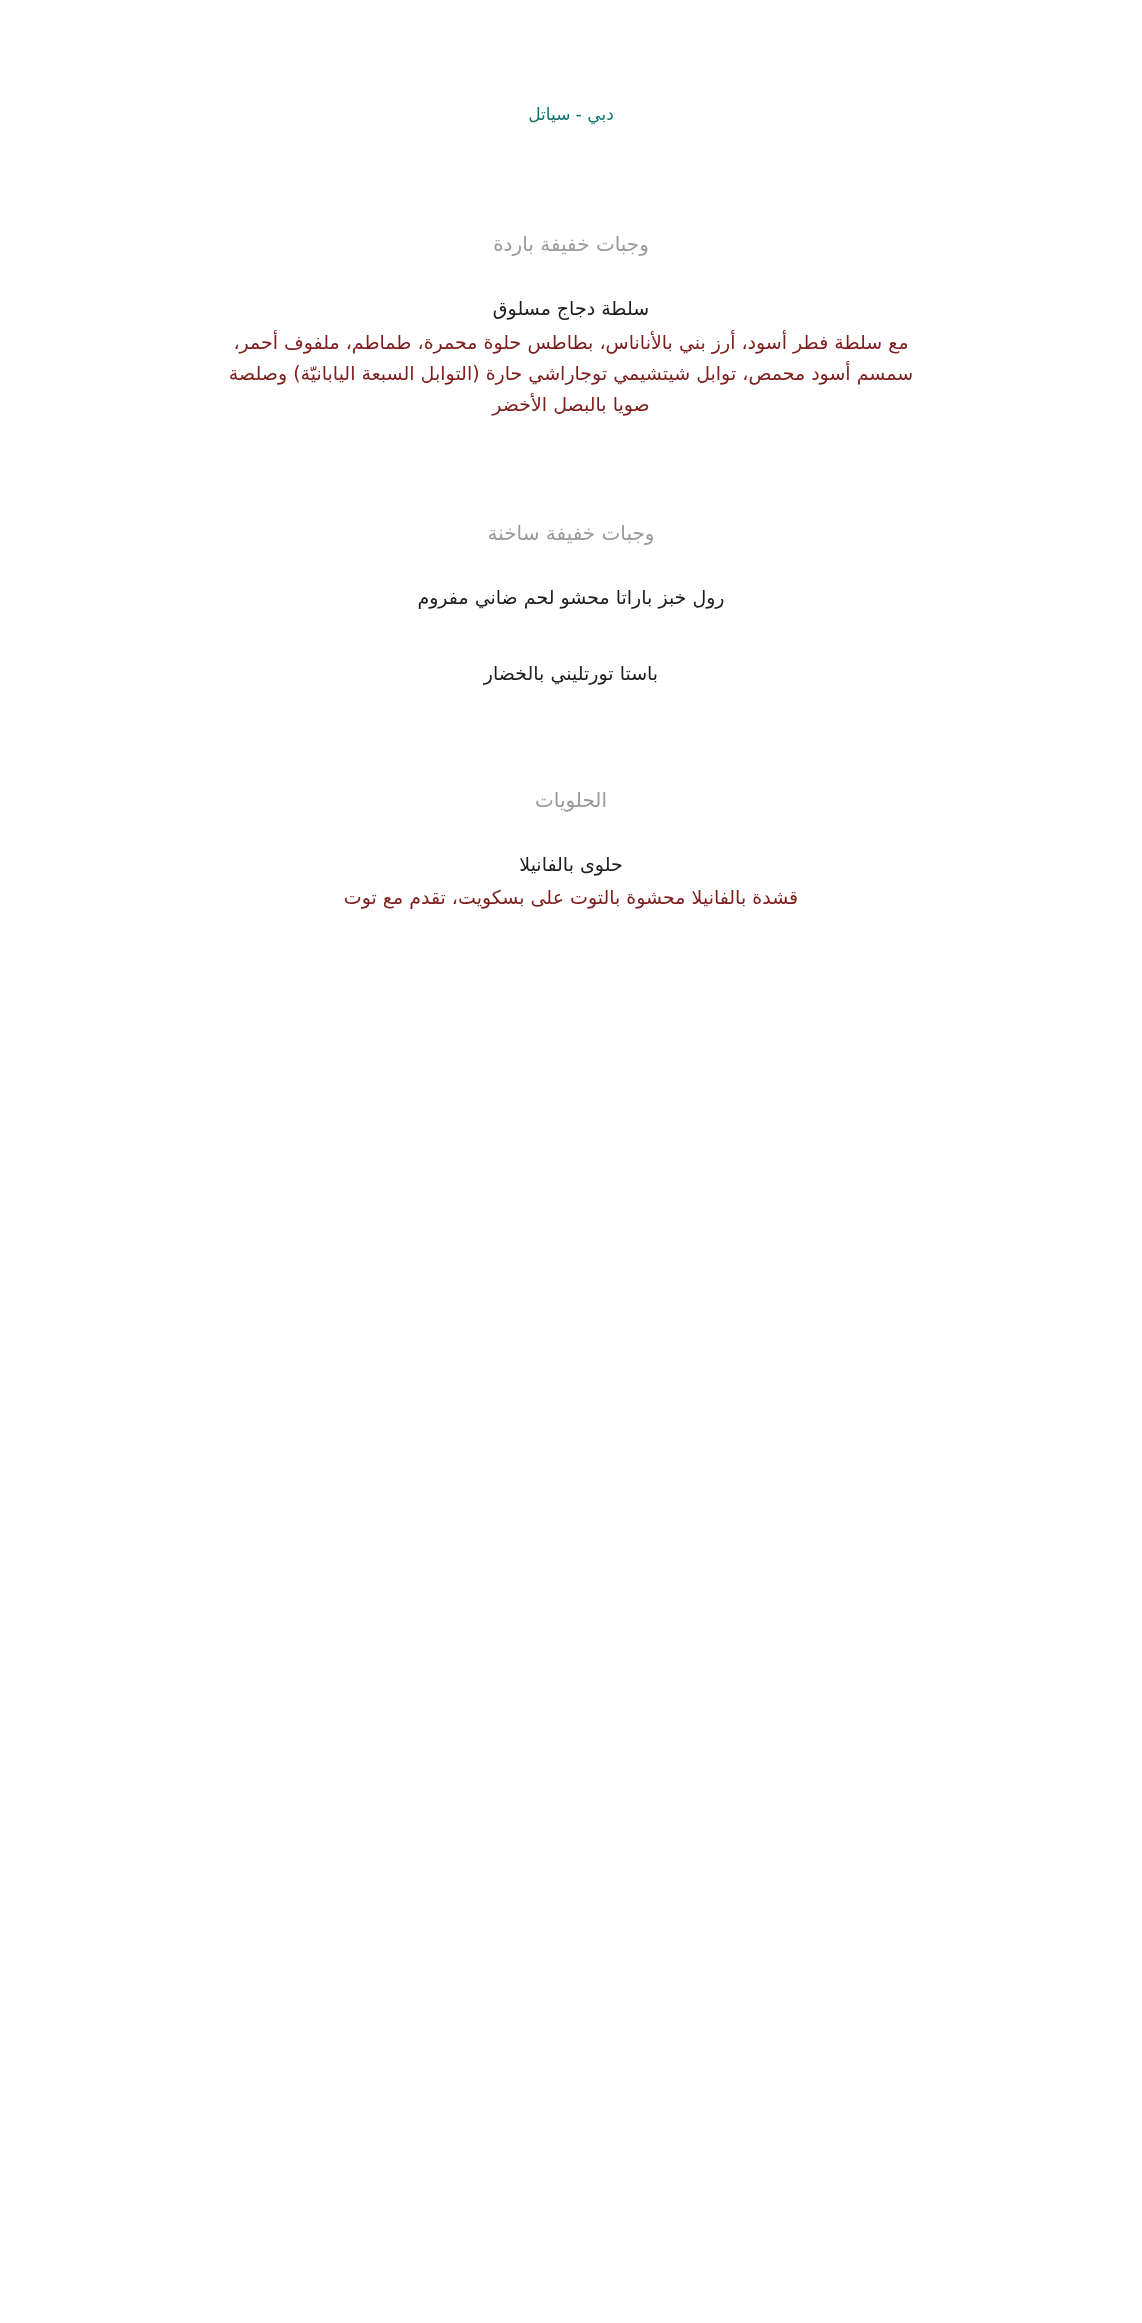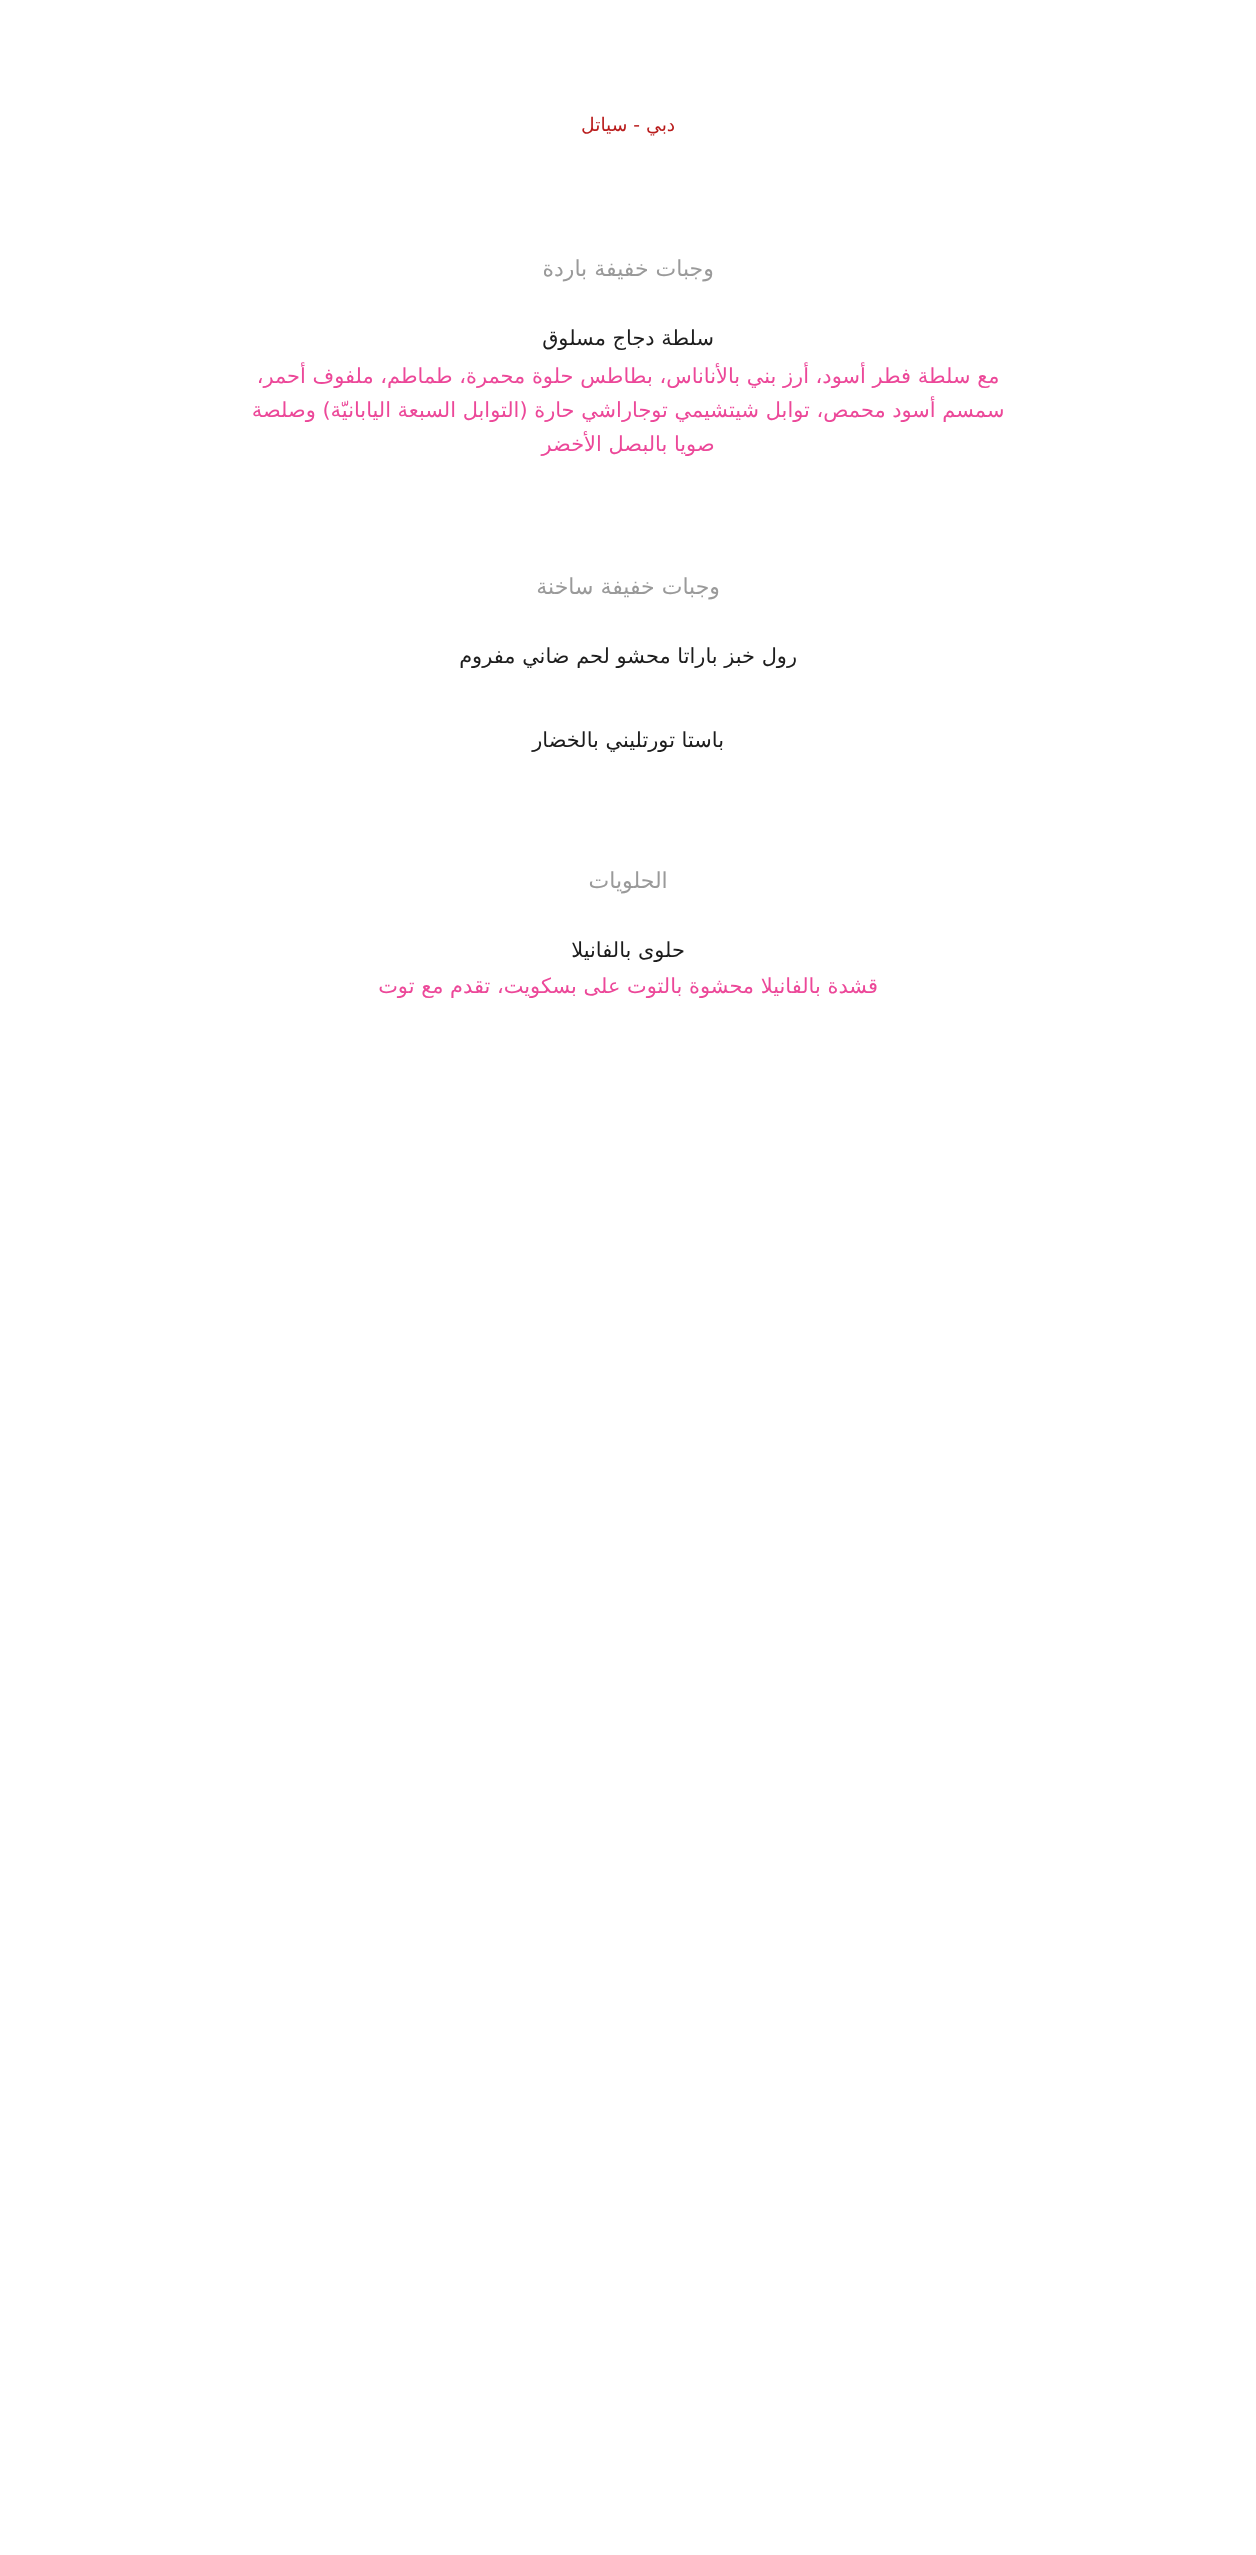--- a/index.html
+++ b/index.html
@@ -19,21 +19,21 @@
     min-height: 2323px;
     box-sizing: border-box;
     padding-top: 104px;
     display: flex;
     flex-direction: column;
     align-items: center;
   }
   .brand {
     font-size: 17px;
     letter-spacing: 0.5px;
-    color: #b91c1c;
+    color: #0f766e;
     font-weight: 400;
     margin: 0;
     text-align: right;
   }
   .menu-title {
     margin: 0;
     padding-top: 104px;
     font-size: 46px;
     font-weight: 400;
     letter-spacing: 4px;
@@ -71,21 +71,21 @@
     font-size: 19px;
     font-weight: 400;
     color: #1d1d1d;
     line-height: 1.5;
     letter-spacing: 0.3px;
     margin: 0;
   }
   .item-desc {
     font-size: 19px;
     font-weight: 400;
-    color: #ec4899;
+    color: #7f1d1d;
     line-height: 1.65;
     margin: 0;
     padding-top: 4px;
   }
   .desc-wide { width: 710px; margin: 0 auto; }
 </style>
 </head>
 <body>
 
 <div class="page">

